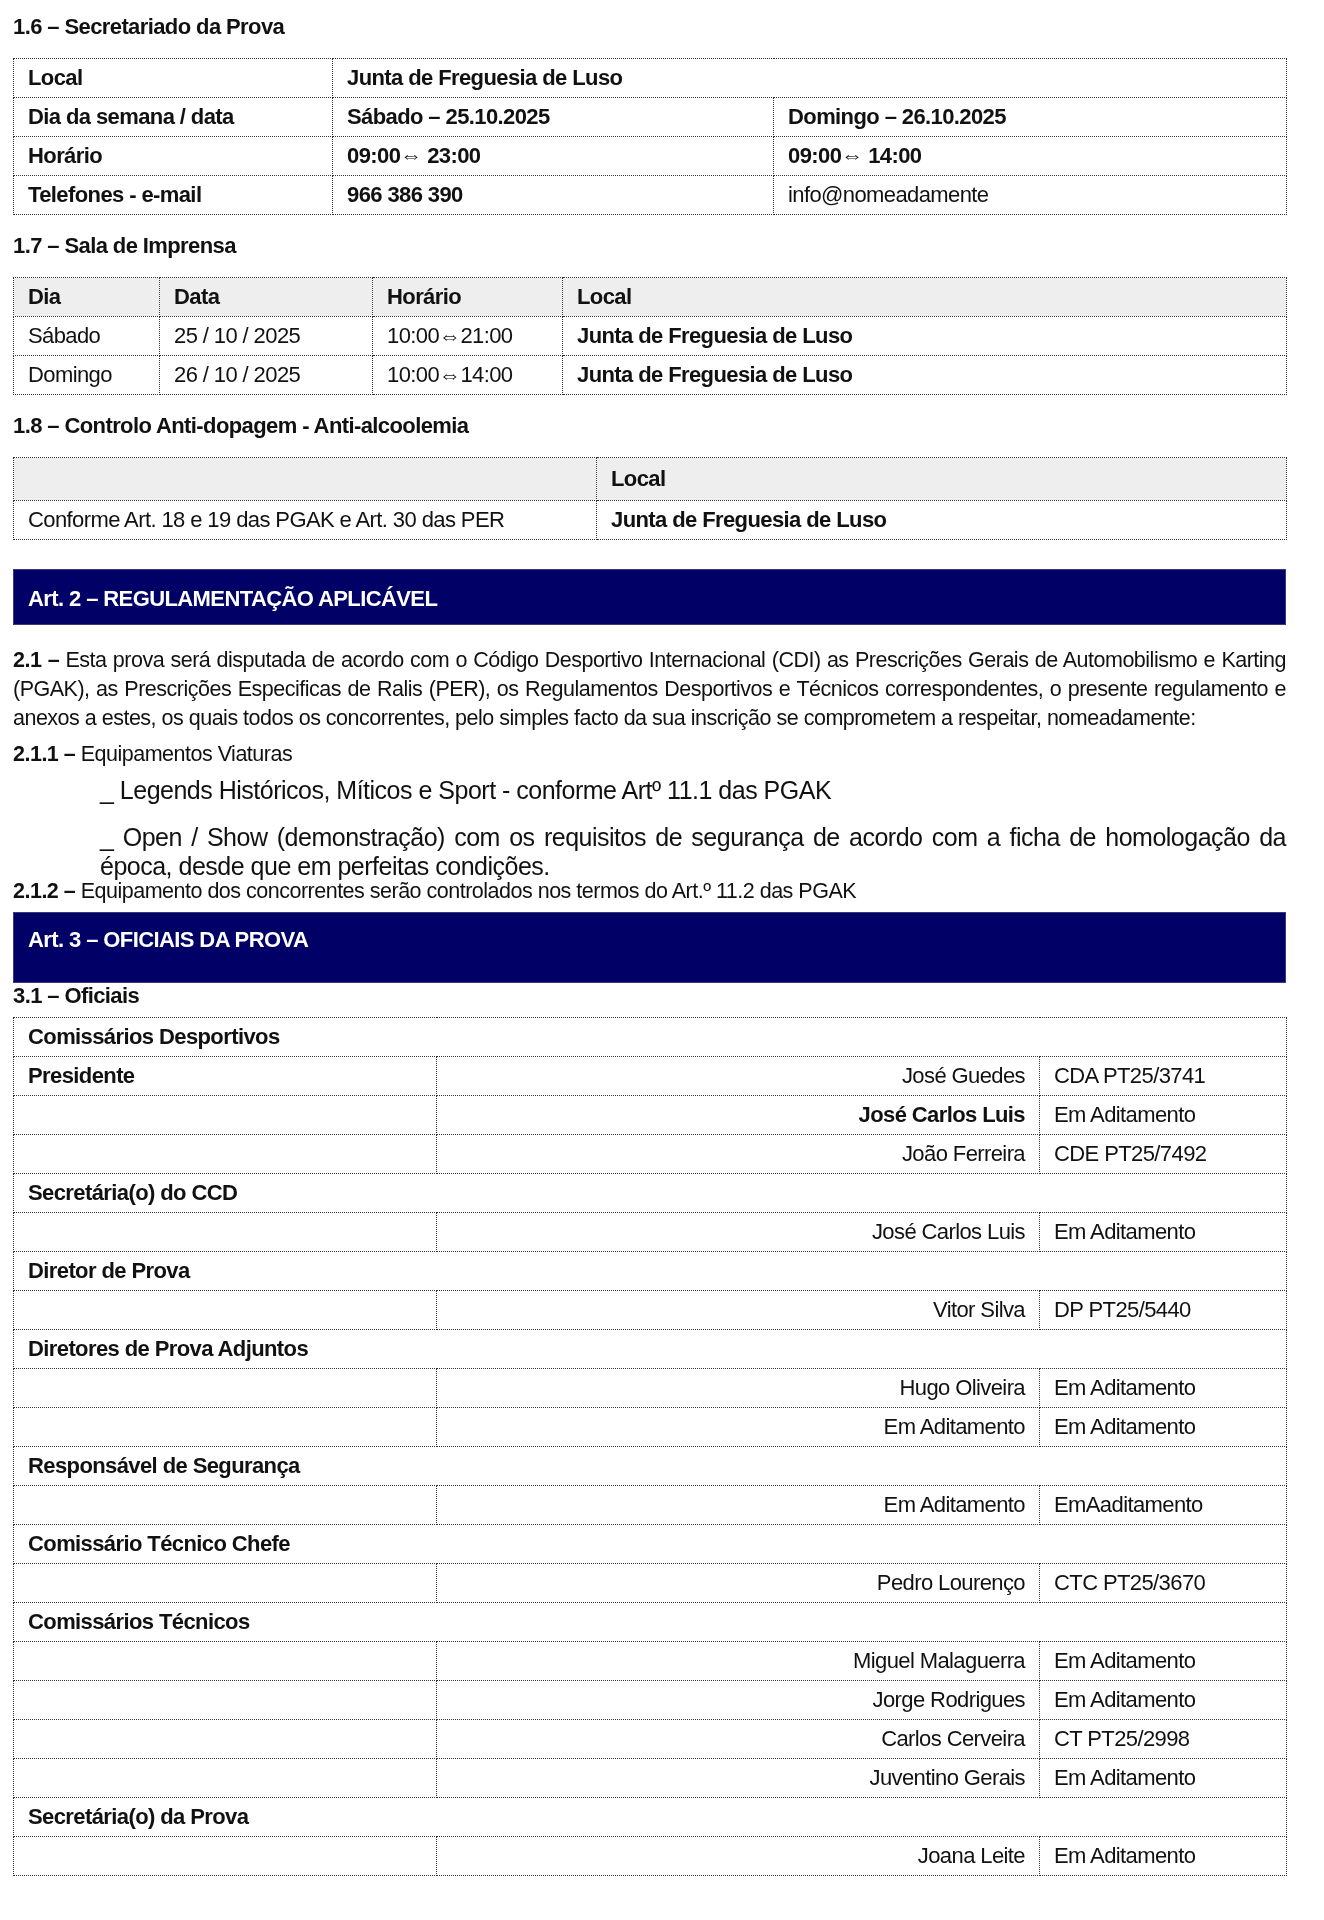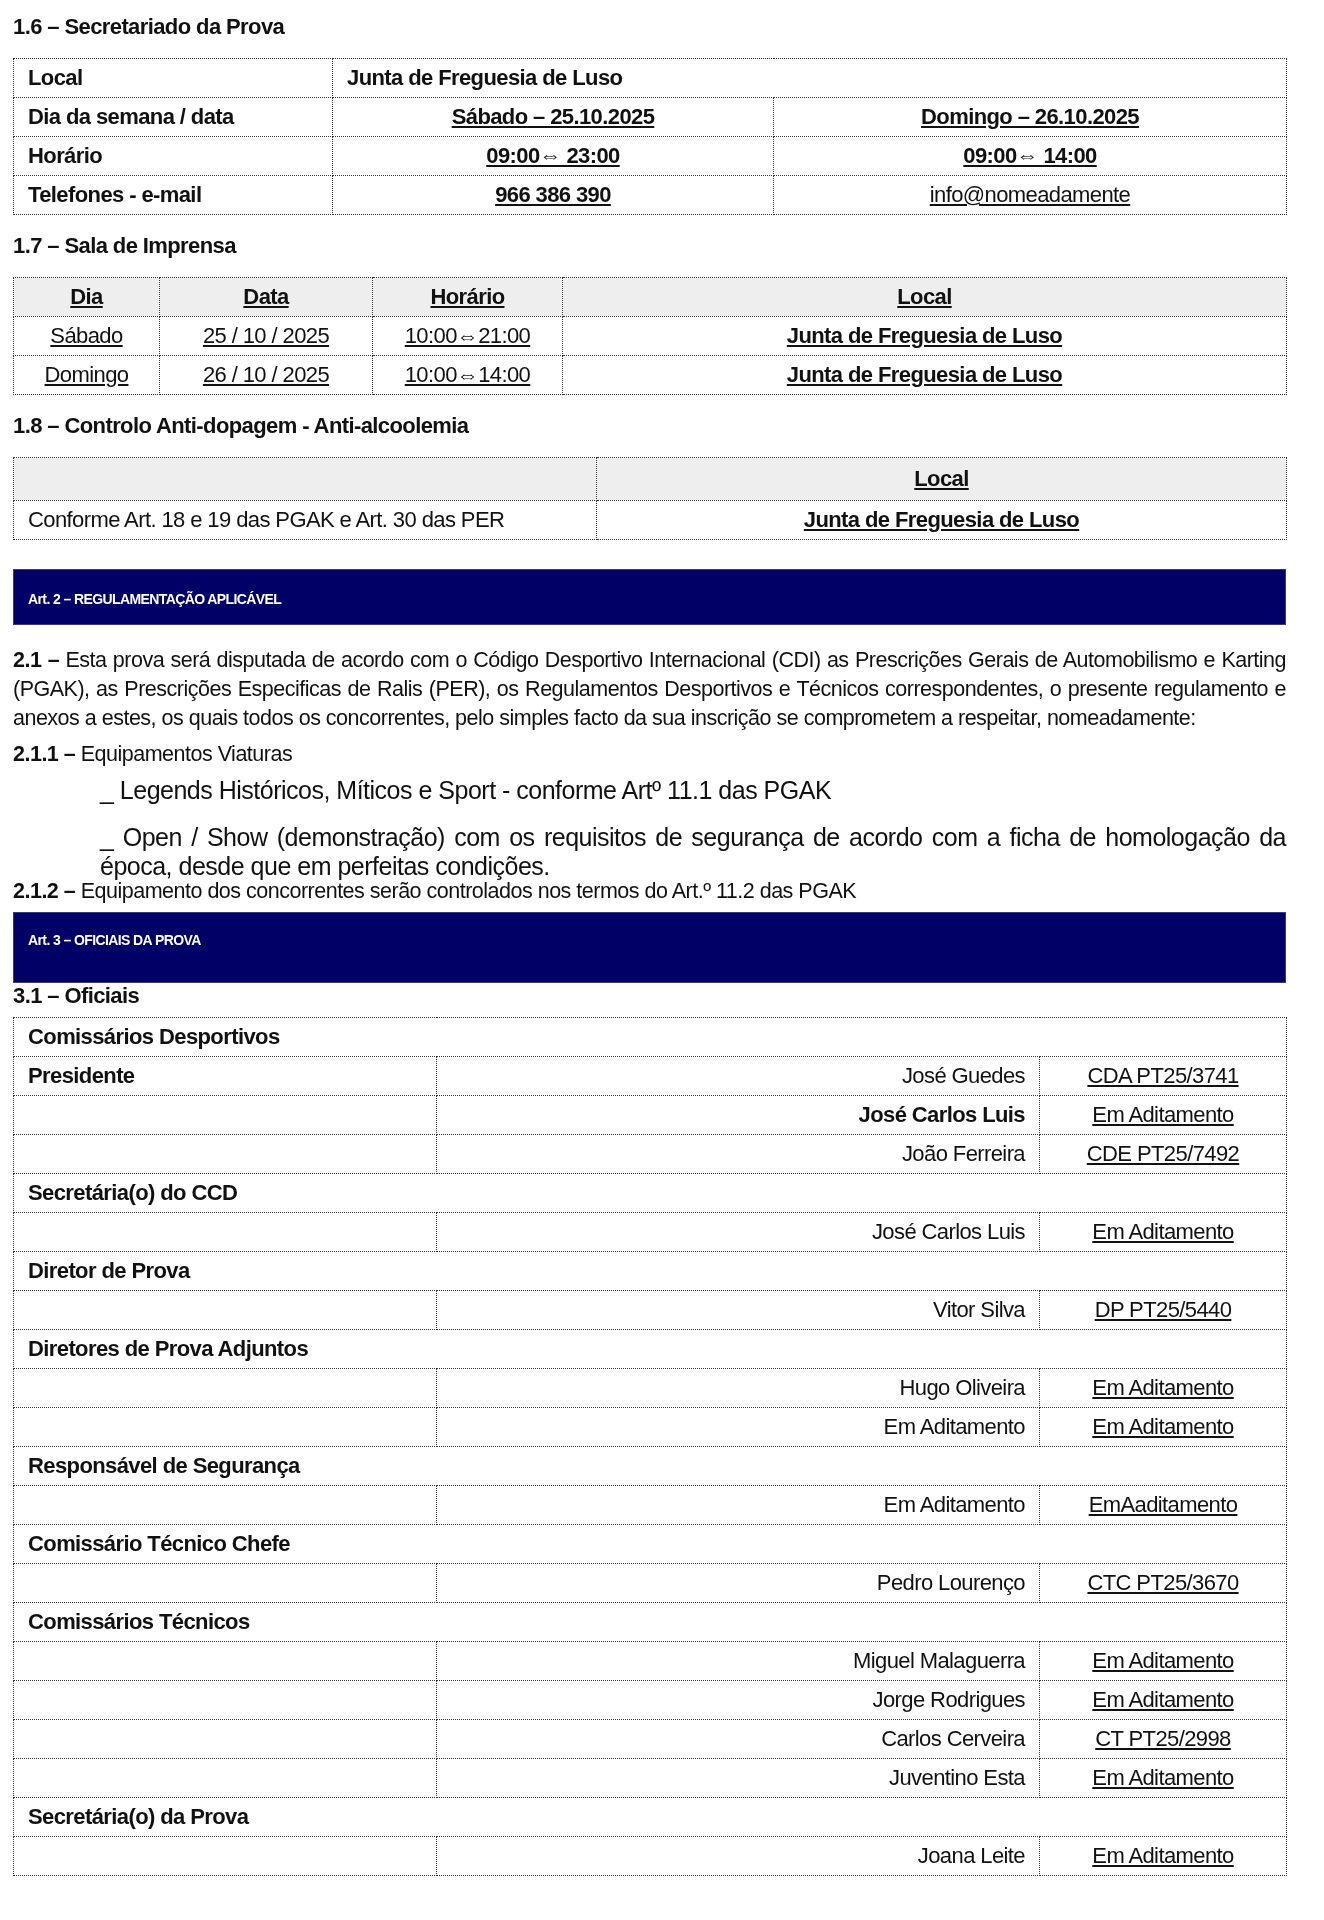--- a/index.html
+++ b/index.html
@@ -3,25 +3,25 @@
 <meta charset="utf-8">
 <style>
   html,body{margin:0;padding:0;background:#fff;}
   body{width:1324px;height:1920px;position:relative;overflow:hidden;
        font-family:"Liberation Sans Narrow","Liberation Sans",sans-serif;color:#111;}
   .sec{position:absolute;left:13px;font-weight:bold;font-size:22px;letter-spacing:-0.6px;}
   table{position:absolute;left:13px;width:1273px;border-collapse:collapse;table-layout:fixed;}
   td{border:1px dotted #333;height:38px;padding:0 14px;font-size:22px;letter-spacing:-0.6px;
      white-space:nowrap;overflow:hidden;}
   .b{font-weight:bold;}
-  .c{text-align:center;text-decoration:underline;}
+  .c{}
   .r{text-align:right;}
   .hdr td{background:#eeeeee;margin-top:34px;}
   .band{position:absolute;left:13px;width:1273px;height:56px;background:#000066;color:#fff;
-        font-weight:bold;font-size:14px;letter-spacing:-0.6px;box-sizing:border-box;
+        font-weight:bold;font-size:22px;letter-spacing:-0.6px;box-sizing:border-box;
         padding-left:14px;line-height:58px;border:1px solid #3a3a7a;}
   .para{position:absolute;left:13px;width:1273px;font-size:21.5px;letter-spacing:-0.5px;line-height:29px;text-align:justify;}
   .ind{position:absolute;left:100px;width:1186px;font-size:25px;letter-spacing:-0.5px;line-height:29px;text-align:justify;}
 </style>
 </head>
 <body>
 
 <div class="sec" style="top:14px;text-align:right;">1.6 – Secretariado da Prova</div>
 <table style="top:58px;">
   <colgroup>
@@ -200,21 +200,21 @@
         <td class="r">Jorge Rodrigues</td>
         <td class="c">Em Aditamento</td>
       </tr>
       <tr>
         <td class="b"></td>
         <td class="r">Carlos Cerveira</td>
         <td class="c">CT PT25/2998</td>
       </tr>
       <tr>
         <td class="b"></td>
-        <td class="r">Juventino Esta</td>
+        <td class="r">Juventino Gerais</td>
         <td class="c">Em Aditamento</td>
       </tr>
       <tr>
         <td colspan="3" class="b">Secretária(o) da Prova</td>
       </tr>
       <tr>
         <td class="b"></td>
         <td class="r">Joana Leite</td>
         <td class="c">Em Aditamento</td>
       </tr>

